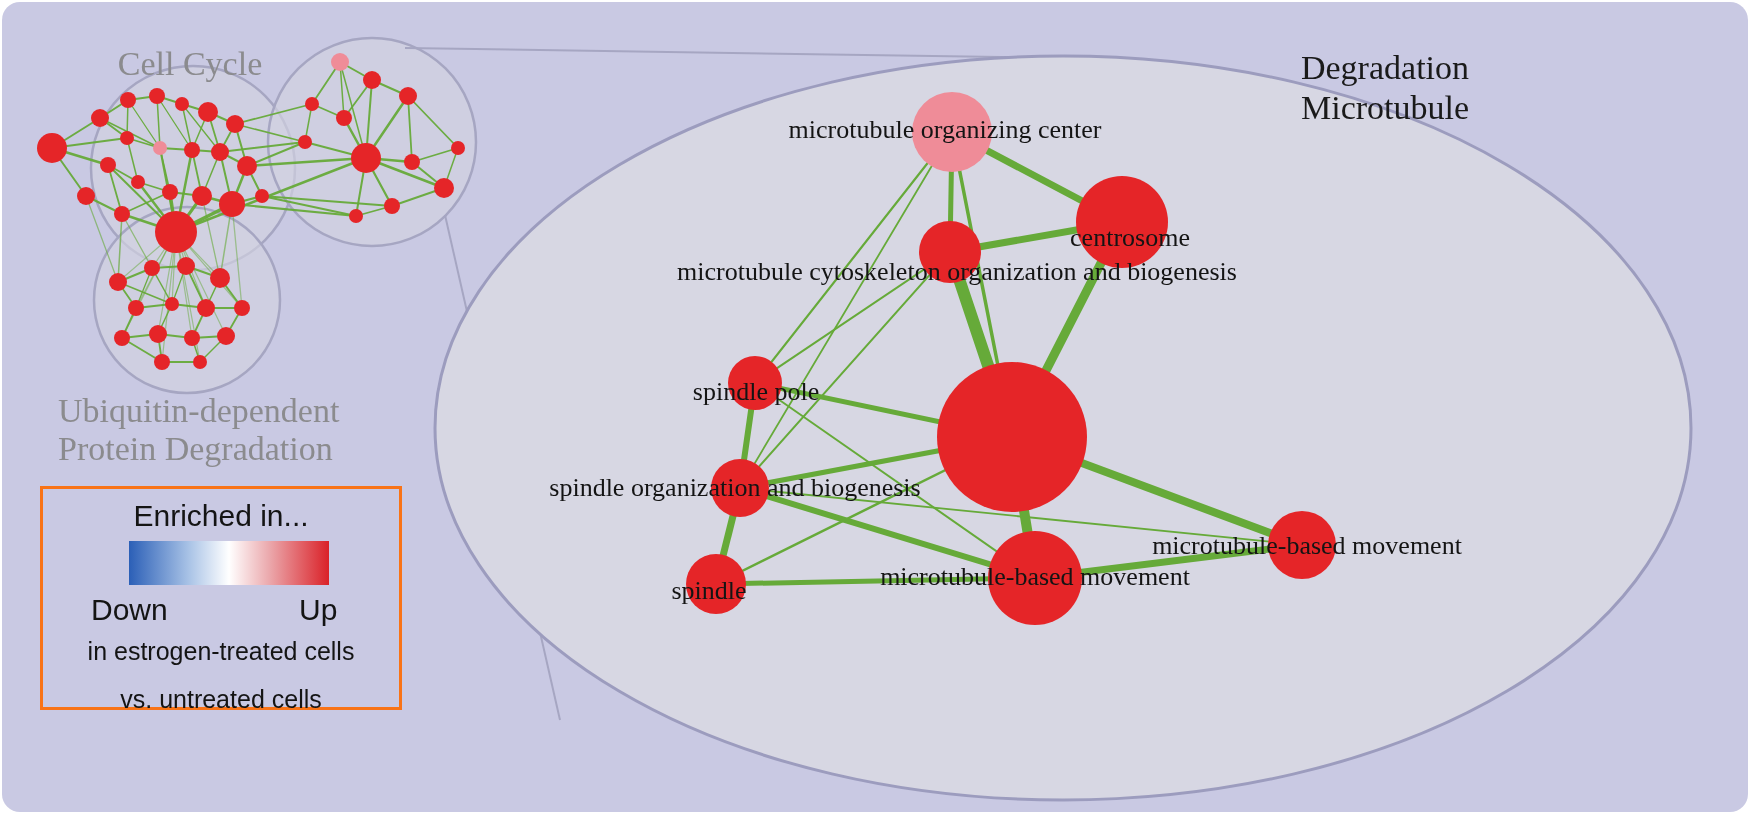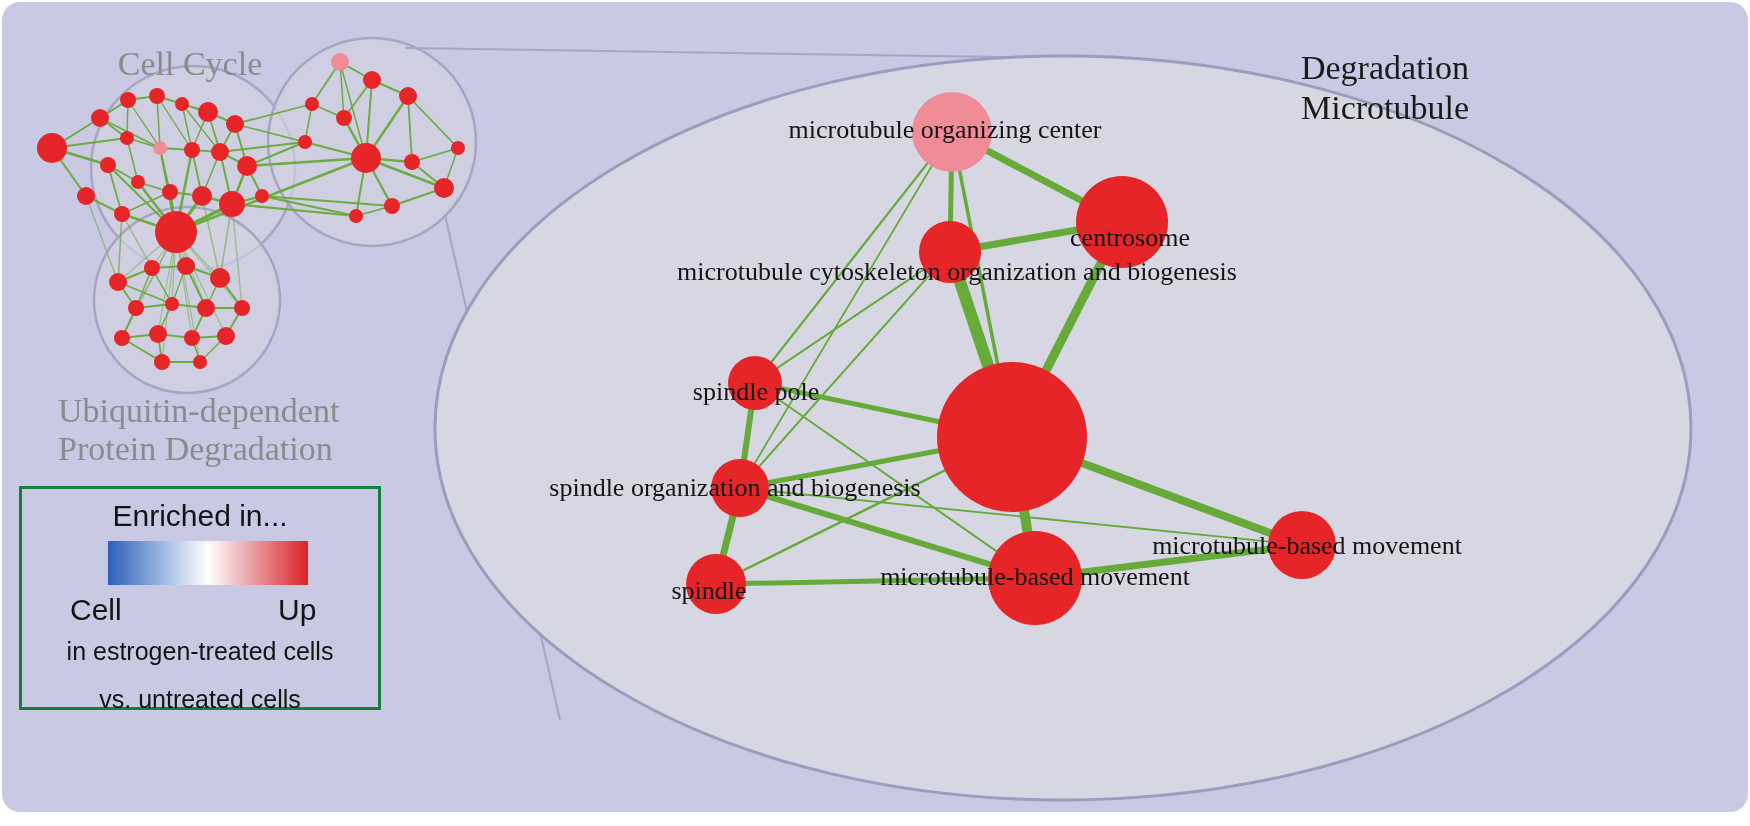--- a/index.html
+++ b/index.html
@@ -8,21 +8,21 @@
   .bg{position:absolute;left:2px;top:2px;width:1746px;height:810px;background:#c9c9e3;border-radius:18px;}
   #scene{position:absolute;left:0;top:0;}
   .labels{position:absolute;left:0;top:0;width:100%;height:100%;pointer-events:none;font-family:Liberation Serif, serif;}
   .labels > div{position:absolute;}
   .cluster-title{color:#8b8b8e;font-size:34px;white-space:nowrap;}
   .centered{transform:translate(-50%,-50%);text-align:center;}
   .x-centered{transform:translateX(-50%);text-align:center;}
   .big-title{color:#1a1a1a;font-size:34px;line-height:40px;}
   .multi{line-height:38px;}
   .node-label{position:absolute;transform:translate(-50%,-50%);font-size:26px;color:#141414;white-space:nowrap;}
-  .legend{position:absolute;left:19px;top:486px;width:362px;height:224px;border:3px solid #15803d;box-sizing:border-box;}
+  .legend{position:absolute;left:40px;top:486px;width:362px;height:224px;border:3px solid #f97316;box-sizing:border-box;}
   .legend > div{position:absolute;}
   .legend-title{left:0;top:10px;width:100%;text-align:center;font-size:30px;color:#141414;}
   .legend-bar{left:86px;top:52px;width:200px;height:44px;}
   .legend-down{left:48px;top:104px;font-size:30px;color:#141414;}
   .legend-up{left:256px;top:104px;font-size:30px;color:#141414;}
   .legend-cap1{left:0;top:148px;width:100%;text-align:center;font-size:25px;color:#141414;}
   .legend-cap2{left:0;top:180px;width:100%;text-align:center;font-size:25px;color:#141414;margin-top:16px;}
 </style>
 </head>
 <body>
@@ -264,18 +264,18 @@
         <div class="node-label" style="left: 735px; top: 488px;">spindle organization and biogenesis</div>
         <div class="node-label" style="left: 709px; top: 591px;">spindle</div>
         <div class="node-label" style="left: 1035px; top: 577px;">microtubule-based movement</div>
         <div class="node-label" style="left: 1295px; top: 546px; margin-left: 12px;">microtubule-based movement</div>
       </div>
   </div>
 
   <div class="legend">
     <div class="legend-title">Enriched in...</div>
     <div class="legend-bar" id="legend-bar" style="background: linear-gradient(90deg, rgb(43, 95, 183) 0%, rgb(169, 195, 230) 30%, rgb(255, 255, 255) 50%, rgb(235, 169, 173) 70%, rgb(218, 33, 40) 100%);"></div>
-    <div class="legend-down">Cell</div>
+    <div class="legend-down">Down</div>
     <div class="legend-up">Up</div>
     <div class="legend-cap1">in estrogen-treated cells</div>
     <div class="legend-cap2">vs. untreated cells</div>
   </div>
 </div>
 
 </body></html>

